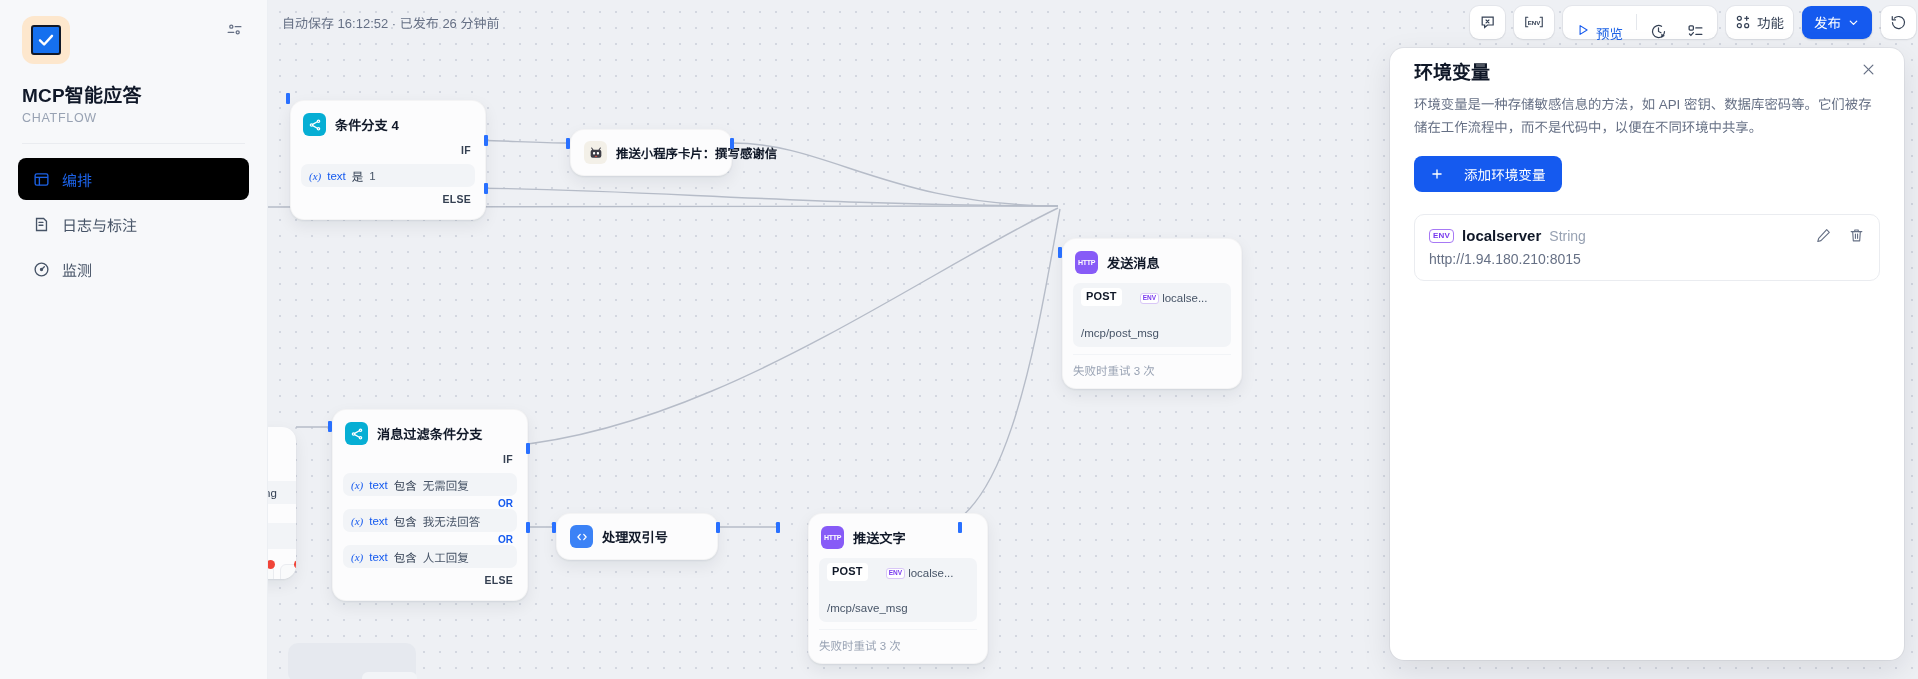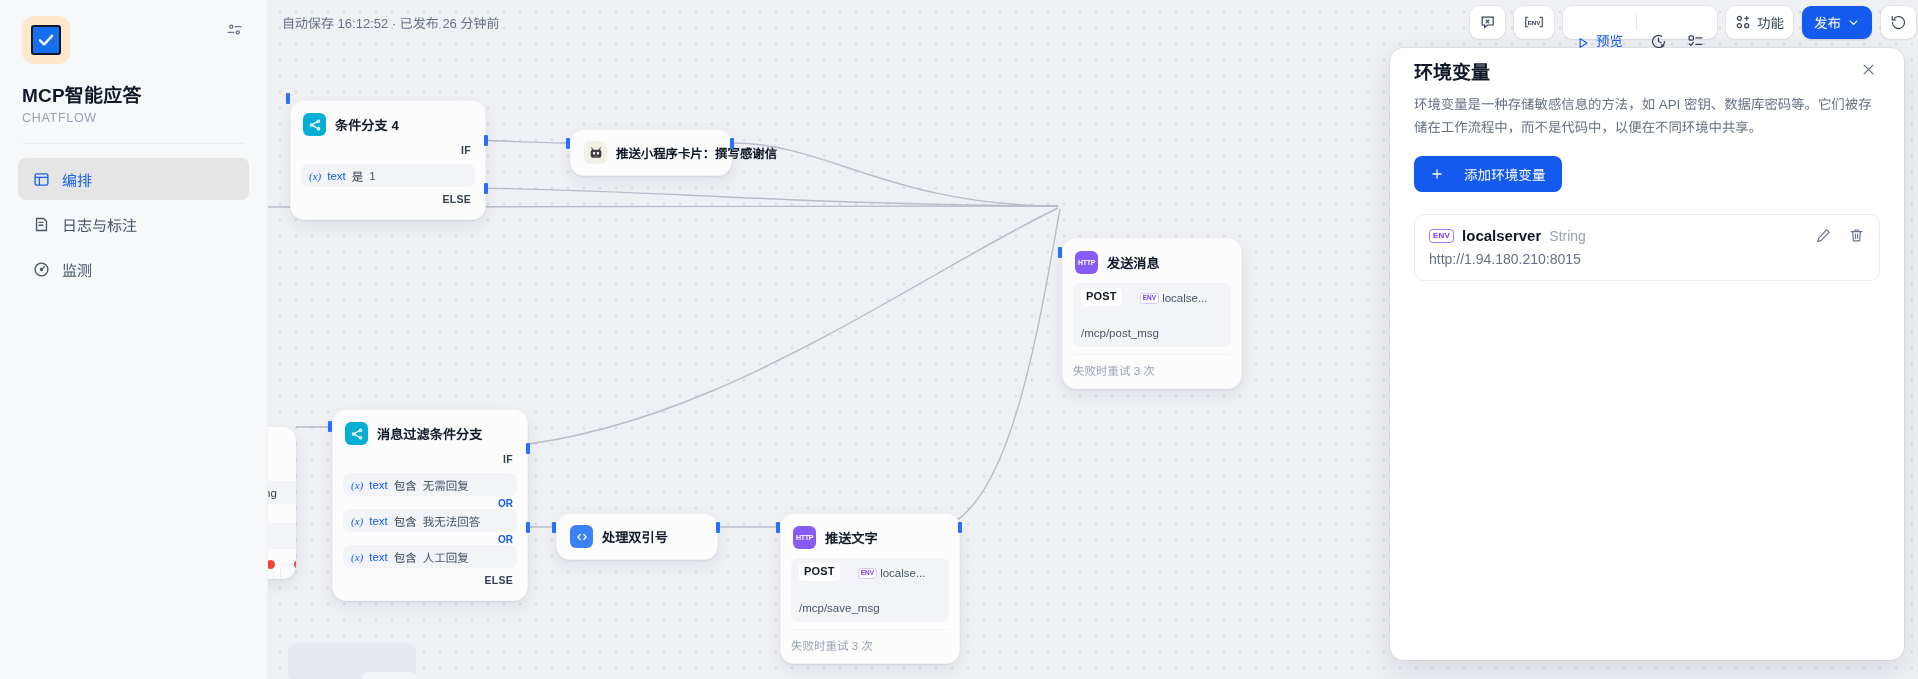--- a/index.html
+++ b/index.html
@@ -86,21 +86,21 @@
     align-items: center;
     gap: 12px;
     height: 42px;
     padding: 0 14px;
     border-radius: 8px;
     font-size: 15px;
     color: #475467;
     cursor: pointer;
   }
   .nav-item.active {
-    background: #e5e5e5;
+    background: #000000;
     color: #1c62e6;
     font-weight: 500;
   }
   .nav-item .nav-ico {
     width: 18px; height: 18px;
     display: flex; align-items: center; justify-content: center;
     flex: 0 0 18px;
   }
   .nav-item.active .nav-ico { color: #1c62e6; }
   .nav-item .nav-ico svg { display: block; }
@@ -159,21 +159,21 @@
     height: 33px;
     border-radius: 9px;
     background: #ffffff;
     box-shadow: 0 1px 2px rgba(16,24,40,.08), 0 0 0 1px rgba(16,24,40,.04);
     display: flex;
     align-items: center;
     padding: 0 4px;
     gap: 2px;
   }
   .tb-group .seg {
-    display: flex; align-items: flex-end; gap: 6px;
+    display: flex; align-items: flex-start; gap: 6px;
     height: 27px; padding: 0 9px;
     border-radius: 7px; cursor: pointer;
     font-size: 13.5px;
     margin-top: 28px;
   }
   .seg.preview { color: #1c62e6; font-weight: 500; }
   .tb-sep { width: 1px; height: 16px; background: #e4e7ec; margin: 0 2px; }
   .tb-btn.primary {
     background: #155aef;
     color: #ffffff;
@@ -762,21 +762,21 @@
               <polyline points="9,7.5 5,12 9,16.5"></polyline>
               <polyline points="15,7.5 19,12 15,16.5"></polyline>
             </svg>
         </div>
         <div class="node-title">处理双引号</div>
       </div>
     </div>
     <div class="handle" style="left:284px; top:522px;"></div>
     <div class="handle" style="left:448px; top:522px;"></div>
 
-    <div class="node" style="left:512px; top:513px; width:180px;">
+    <div class="node" style="left:540px; top:513px; width:180px;">
       <div class="node-head">
         <div class="node-ico ico-http">HTTP</div>
         <div class="node-title">推送文字</div>
       </div>
       <div class="http-body">
         <span class="method">POST</span>
         <span class="env-chip">
           <span class="env-badge">ENV</span>
           <span>localse...</span>
         </span>

